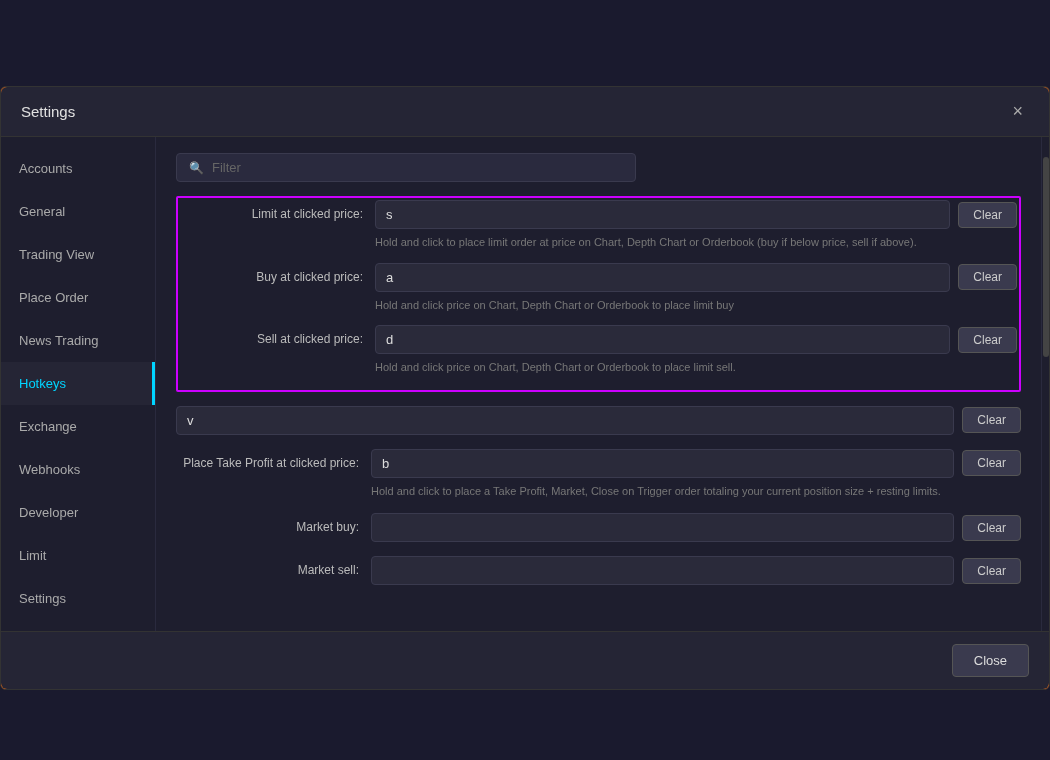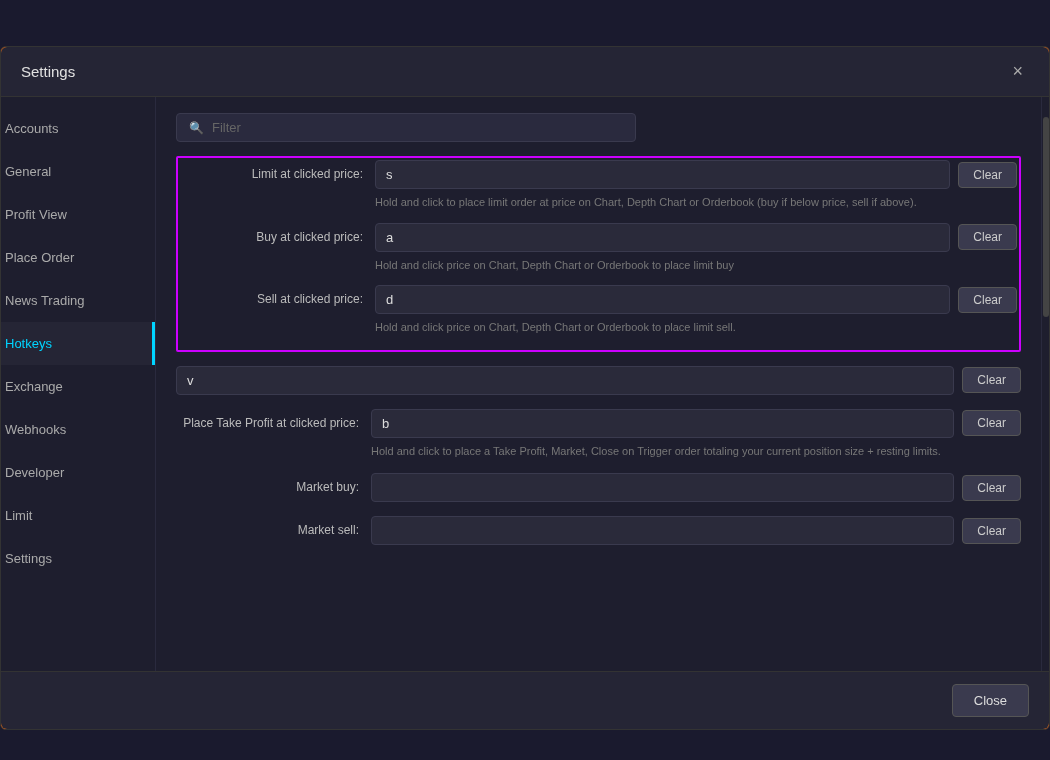--- a/index.html
+++ b/index.html
@@ -10,21 +10,21 @@
       color: #ccc;
       width: 1050px;
       height: 760px;
       overflow: hidden;
       display: flex;
       align-items: center;
       justify-content: center;
     }
     .dialog {
       width: 1050px;
-      height: 684px;
+      height: 604px;
       background: #f97316;
       border: 1px solid #333;
       border-radius: 6px;
       display: flex;
       flex-direction: column;
       position: relative;
       margin-top: 16px;
     }
     .dialog-header {
       display: flex;
@@ -55,21 +55,21 @@
       overflow: hidden;
     }
     .sidebar {
       width: 155px;
       background: #1e1e2e;
       border-right: 1px solid #2a2a3e;
       padding-top: 10px;
       flex-shrink: 0;
     }
     .sidebar-item {
-      padding: 14px 4px;
+      padding: 14px 18px;
       color: #aaa;
       cursor: pointer;
       font-size: 13px;
     }
     .sidebar-item.active {
       color: #00d4ff;
       border-right: 3px solid #00d4ff;
       background: #252535;
     }
     .main-content {
@@ -197,21 +197,21 @@
 
 <div class="dialog">
   <div class="dialog-header">
     <span class="dialog-title">Settings</span>
     <button class="close-btn">×</button>
   </div>
   <div class="dialog-body">
     <div class="sidebar">
     <div class="sidebar-item">Accounts</div>
         <div class="sidebar-item">General</div>
-        <div class="sidebar-item">Profit View</div>
+        <div class="sidebar-item">Trading View</div>
         <div class="sidebar-item">Place Order</div>
         <div class="sidebar-item">News Trading</div>
         <div class="sidebar-item active">Hotkeys</div>
         <div class="sidebar-item">Exchange</div>
         <div class="sidebar-item">Webhooks</div>
         <div class="sidebar-item">Developer</div>
         <div class="sidebar-item">Limit</div>
         <div class="sidebar-item">Settings</div>
       </div>
     <div class="main-content">

